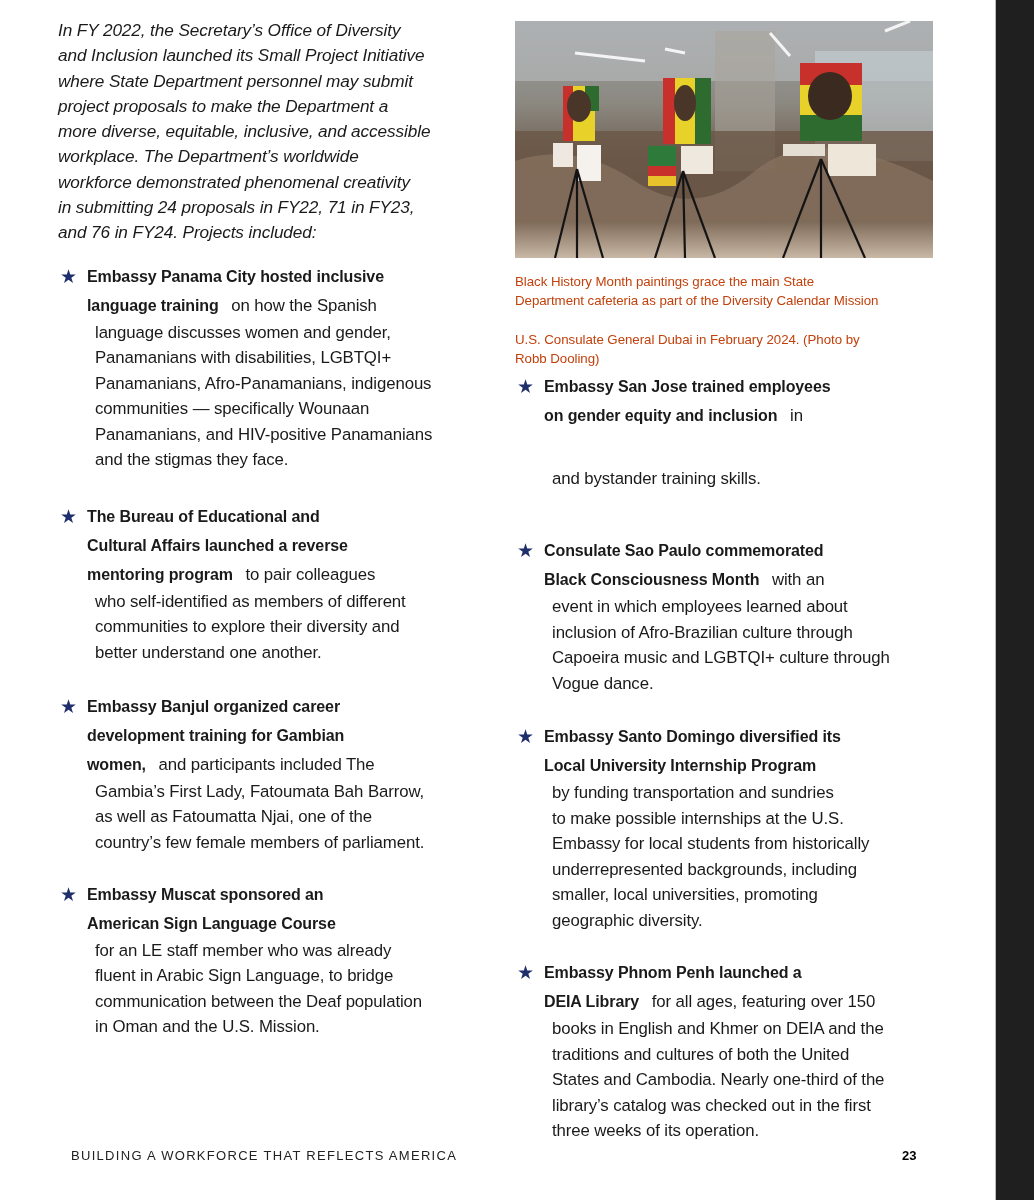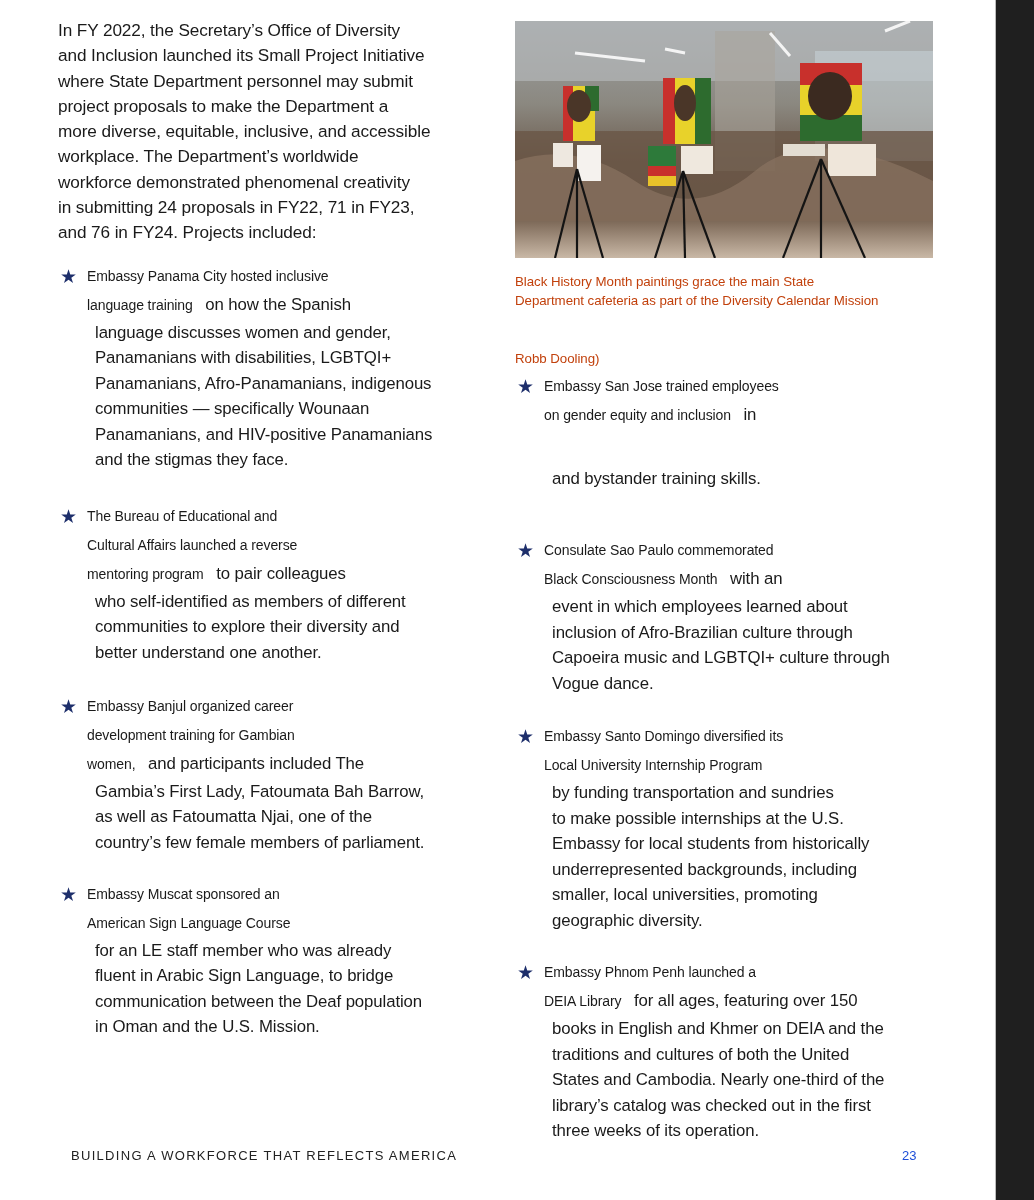--- a/index.html
+++ b/index.html
@@ -18,30 +18,31 @@
     position: absolute; left: 995px; top: 0; width: 39px; height: 1200px;
     background: #1f1f1f;
     border-left: 1px solid #bdbdbd;
   }
   .col-left { position: absolute; left: 58px; top: 18px; width: 440px; }
   .col-right { position: absolute; left: 515px; top: 18px; width: 425px; }
 
   .intro {
     font-size: 17.2px; line-height: 25.3px; margin: 0;
     letter-spacing: -0.1px;
+    font-style: italic;
   }
   .bullet {
     position: relative; padding-left: 29px; margin: 0;
   }
   .bullet .star {
     position: absolute; left: 2px; top: 0px;
     color: #1e2f6b; font-size: 19px; line-height: 29px;
   }
   .bullet .head {
-    font-weight: normal; font-size: 14px; line-height: 29px;
+    font-weight: bold; font-size: 16px; line-height: 29px;
     letter-spacing: -0.1px;
   }
   .bullet .body {
     font-size: 16.8px; line-height: 25.5px; letter-spacing: -0.1px; padding-left: 8px;
   }
   .bullet p { margin: 0; }
 
   .photo {
     position: absolute; left: 515px; top: 21px; width: 418px; height: 237px;
     overflow: hidden; background: #7a6f66;
@@ -50,21 +51,21 @@
     position: absolute; left: 515px; top: 272px; width: 425px;
     font-size: 13.3px; line-height: 19.2px; color: #c2410c;
     letter-spacing: -0.05px;
   }
   .footer-left {
     position: absolute; left: 71px; top: 1148px;
     font-size: 13px; font-weight: normal; letter-spacing: 1.3px; color: #222;
   }
   .footer-right {
     position: absolute; left: 902px; top: 1148px;
-    font-size: 13px; font-weight: normal; color: #1d4ed8;
+    font-size: 13px; font-weight: bold; color: #000000;
   }
 </style>
 </head>
 <body>
 
 <div class="page">
 
   <div class="col-left">
     <p class="intro" id="intro"><span>In FY 2022, the Secretary’s Office of Diversity</span><br><span>and Inclusion launched its Small Project Initiative</span><br><span>where State Department personnel may submit</span><br><span>project proposals to make the Department a</span><br><span>more diverse, equitable, inclusive, and accessible</span><br><span>workplace. The Department’s worldwide</span><br><span>workforce demonstrated phenomenal creativity</span><br><span>in submitting 24 proposals in FY22, 71 in FY23,</span><br><span>and 76 in FY24.  Projects included:</span><br></p>
     <div id="left-list" style="position: relative;">
@@ -144,21 +145,21 @@
         <line x1="168" y1="150" x2="140" y2="237"></line>
         <line x1="168" y1="150" x2="200" y2="237"></line>
         <line x1="168" y1="150" x2="170" y2="237"></line>
         <line x1="306" y1="138" x2="268" y2="237"></line>
         <line x1="306" y1="138" x2="350" y2="237"></line>
         <line x1="306" y1="138" x2="306" y2="237"></line>
       </g>
     </svg>
   </div>
 
-  <div class="caption" id="caption"><span>Black History Month paintings grace the main State</span><br><span>Department cafeteria as part of the Diversity Calendar Mission</span><br><br><br><span>Robb Dooling)</span><br></div>
+  <div class="caption" id="caption"><span>Black History Month paintings grace the main State</span><br><span>Department cafeteria as part of the Diversity Calendar Mission</span><br><br><span>U.S. Consulate General Dubai in February 2024. (Photo by</span><br><span>Robb Dooling)</span><br></div>
 
   <div class="col-right" id="right-col" style="top:372px;">
     <div id="right-list" style="position: relative;">
         <div class="bullet" style="position: absolute; left: 0px; top: 0px; width: 100%;">
           <span class="star">★</span>
           <p><span class="head">Embassy San Jose trained employees</span><br><span class="head">on gender equity and inclusion</span><span class="body"> in</span><br><br><br><span class="body">and bystander training skills.</span><br></p>
         </div>
         <div class="bullet" style="position: absolute; left: 0px; top: 164px; width: 100%;">
           <span class="star">★</span>
           <p><span class="head">Consulate Sao Paulo commemorated</span><br><span class="head">Black Consciousness Month</span><span class="body"> with an</span><br><span class="body">event in which employees learned about</span><br><span class="body">inclusion of Afro-Brazilian culture through</span><br><span class="body">Capoeira music and LGBTQI+ culture through</span><br><span class="body">Vogue dance.</span><br></p>

